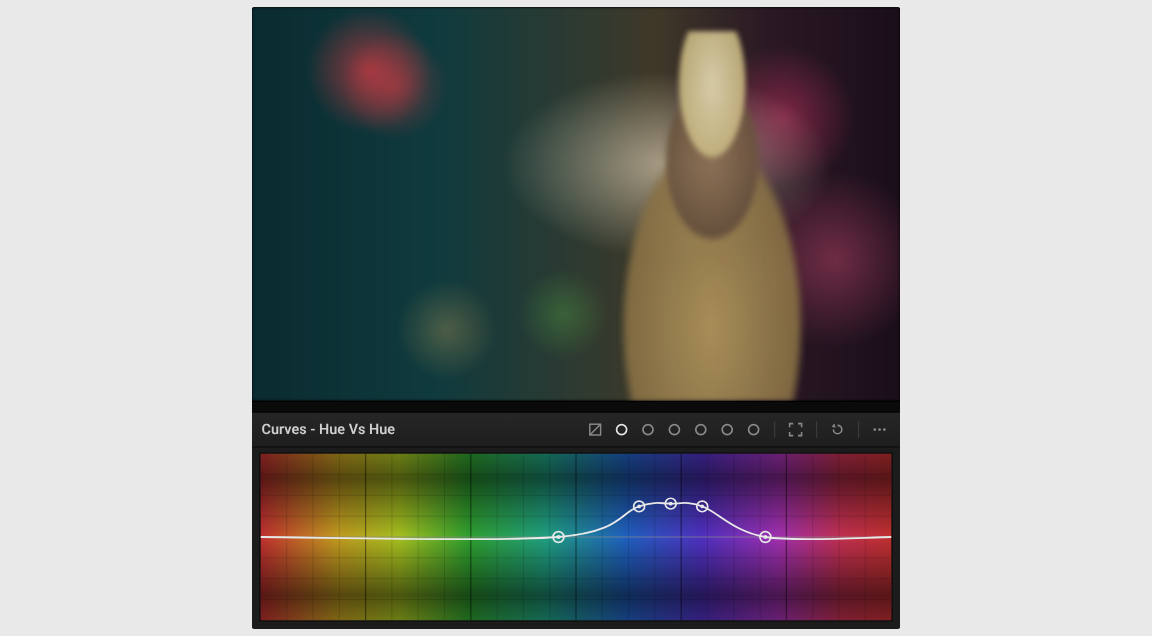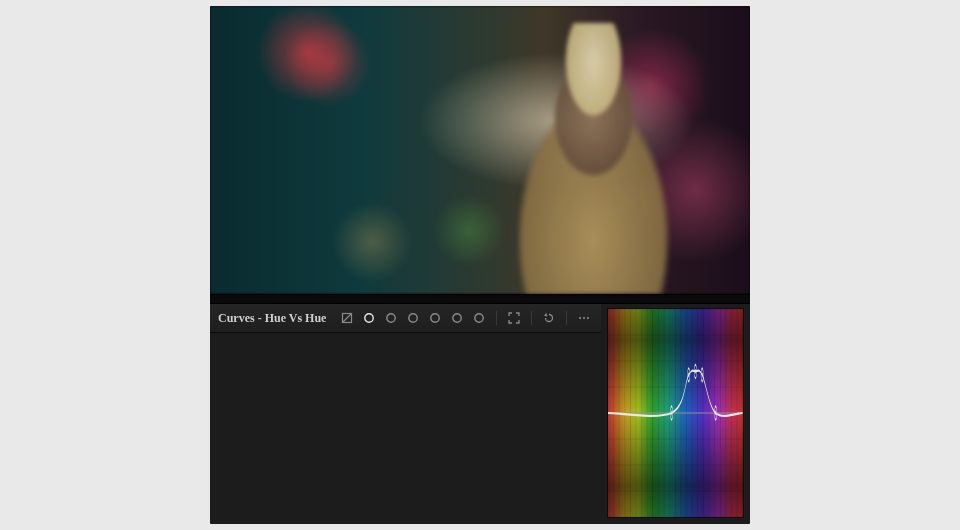--- a/index.html
+++ b/index.html
@@ -65,25 +65,24 @@
 
   .panel-divider {
     height: 8px;
     background: #0a0a0a;
     border-top: 1px solid #000;
     border-bottom: 1px solid #000;
   }
 
   
   .curves-panel {
-    height: 220px;
+    height: 180px;
     background: #1c1c1c;
     display: flex;
-    flex-direction: row;
-    font-family: Liberation Serif, serif;
+    flex-direction: column;
   }
   .panel-header {
     height: 28px;
     display: flex;
     align-items: center;
     padding: 0 8px;
     background: linear-gradient(#262626, #1e1e1e);
     border-bottom: 1px solid #0d0d0d;
     gap: 6px;
   }

